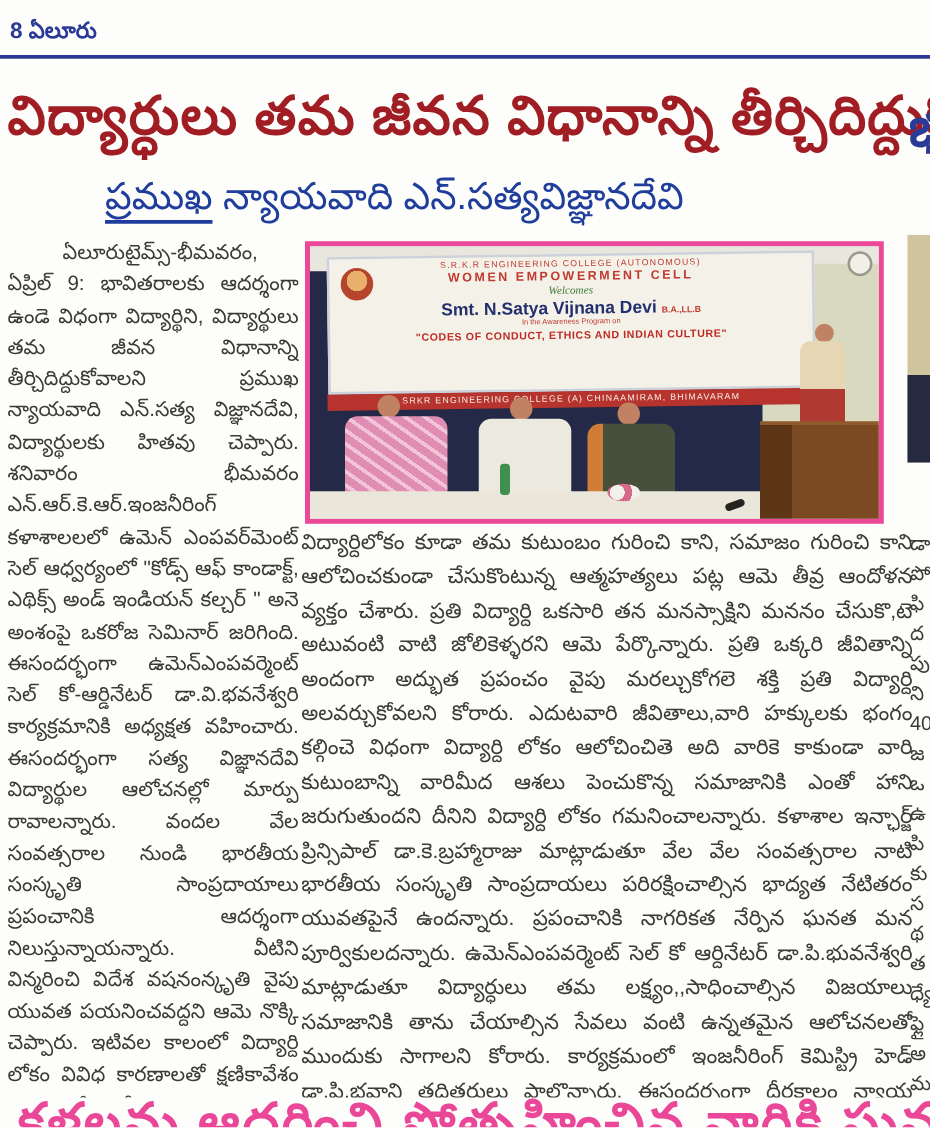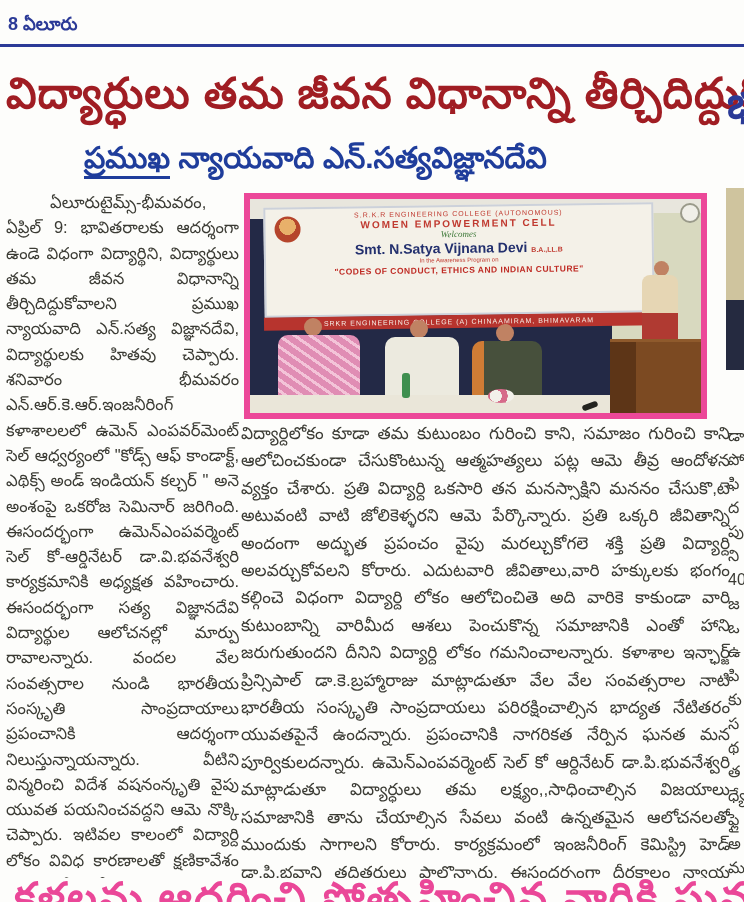--- a/index.html
+++ b/index.html
@@ -8,41 +8,41 @@
 
   
   .masthead{position:absolute;left:8px;top:14px;font-size:18px;font-weight:bold;color:#2b3a97;}
   .header-rule{position:absolute;left:0;top:44px;width:744px;height:3px;background:#2b3a97;}
 
   
   .headline{position:absolute;left:6px;top:60px;width:706px;text-align:center;
     font-size:43px;line-height:66px;font-weight:bold;color:#a01d23;letter-spacing:1px;white-space:nowrap;}
   .adj-headline{position:absolute;left:727px;top:78px;font-size:44px;font-weight:bold;color:#2b3a97;}
   .subheadline{position:absolute;left:84px;top:136px;width:560px;font-size:30px;line-height:44px;
-    font-weight:bold;color:#1f3d9b;white-space:nowrap;}
+    font-weight:normal;color:#1f3d9b;white-space:nowrap;}
   .subheadline .lead{border-bottom:3px solid #1f3d9b;padding-bottom:2px;}
 
   
   .left-col{position:absolute;left:6px;top:190px;width:233px;height:688px;overflow:hidden;
     font-size:16.5px;line-height:25.3px;text-align:justify;text-indent:44px;color:#3b3b34;}
   .body-col{position:absolute;left:241px;top:420px;width:489px;height:458px;overflow:hidden;
     font-size:17px;line-height:27.4px;text-align:justify;color:#3b3b34;}
 
   
   .bottom-headline{position:absolute;left:14px;top:874px;width:744px;font-size:42px;font-weight:bold;
     color:#ea4798;white-space:nowrap;overflow:hidden;letter-spacing:2px;}
 
   
   .adj-photo{position:absolute;left:726px;top:188px;width:18px;height:182px;background:#cfc49e;}
   .adj-photo-dark{position:absolute;left:0;top:112px;width:18px;height:70px;background:#252a40;}
   .adj-frags{position:absolute;left:728px;top:424px;width:16px;font-size:16px;line-height:24px;color:#3b3b34;}
 
   
   .photo{position:absolute;left:244px;top:193px;width:463px;height:226px;overflow:hidden;
-    background:#e5e5e5;border:6px solid #ec4899;}
+    background:#e5e5e5;border:4px solid #ec4899;}
   .ceiling{position:absolute;left:0;top:0;width:463px;height:22px;background:#e8e6dd;}
   .wall{position:absolute;left:340px;top:14px;width:123px;height:166px;background:#d8d9bf;}
   .curtain{position:absolute;left:0;top:20px;width:362px;height:180px;background:#232946;}
   .clock{position:absolute;left:430px;top:4px;width:20px;height:20px;border-radius:50%;
     background:#f0efe8;border:2px solid #9a9a8a;}
   .banner{position:absolute;left:14px;top:6px;width:390px;height:110px;background:#f4f1e8;
     border:2px solid #ccd1da;transform:rotate(-0.8deg);text-align:center;padding-top:3px;}
   .banner-logo{position:absolute;left:9px;top:7px;width:26px;height:26px;border-radius:50%;
     background:radial-gradient(circle at 50% 40%,#e8b06a 0 40%,#b5452c 41% 100%);}
   .b1{font-size:7px;color:#c03a30;letter-spacing:1px;}

